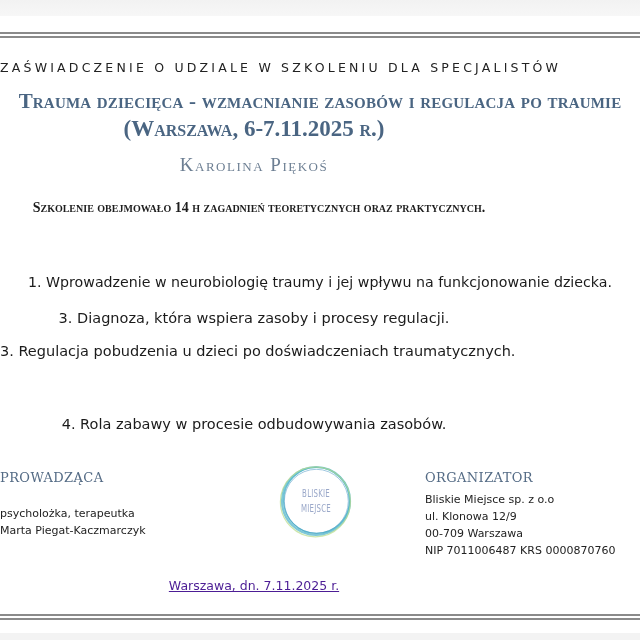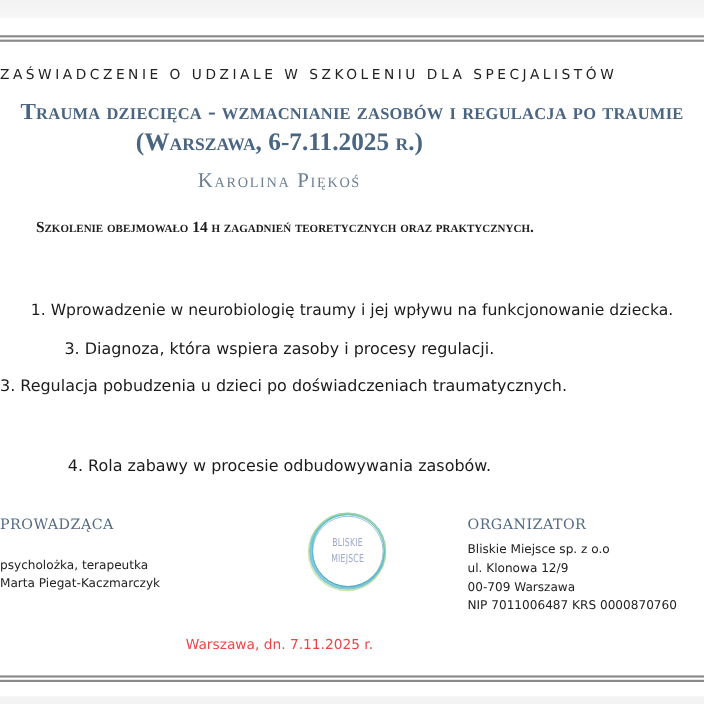--- a/index.html
+++ b/index.html
@@ -117,21 +117,22 @@
       line-height: 15px;
       color: #9aa8c9;
       letter-spacing: 0.3px;
       transform: scaleX(0.7);
     }
 
     .place-date {
       top: 578px;
       font-family: "DejaVu Sans", sans-serif;
       font-size: 12.5px;
-      color: #ef4444;
+      color: #4c1d95;
+      text-decoration: underline;
     }
   </style>
 </head>
 <body>
 
 <div class="page">
   <div class="top-band"></div>
   <div class="rule top"></div>
 
   <div class="center-text cert-label">ZAŚWIADCZENIE O UDZIALE W SZKOLENIU DLA SPECJALISTÓW</div>

